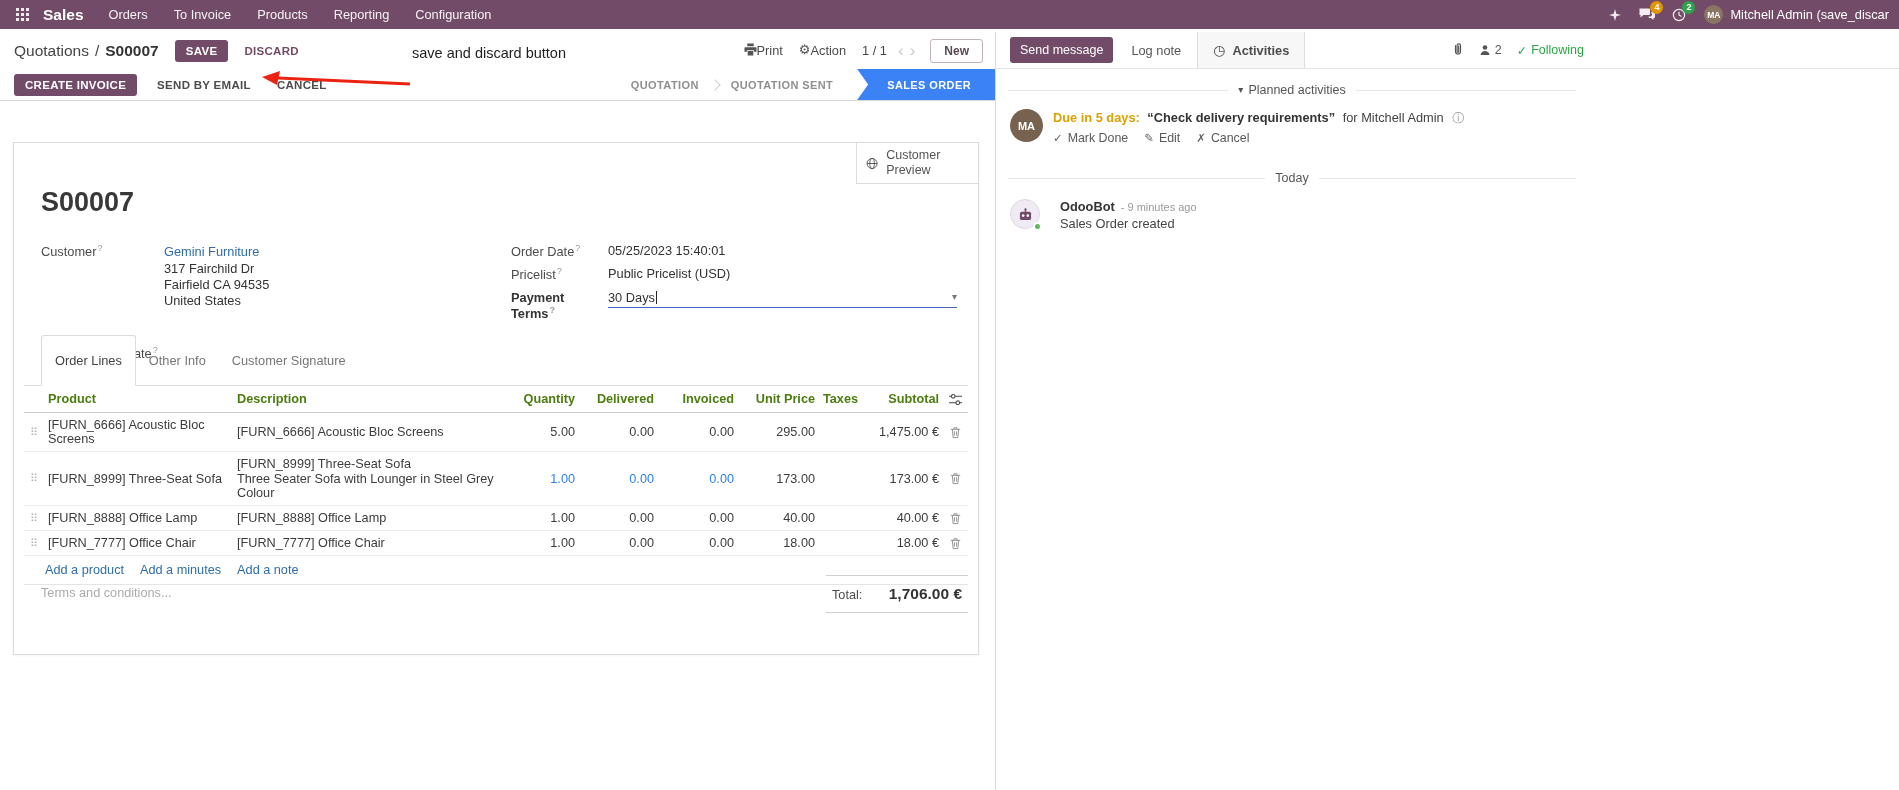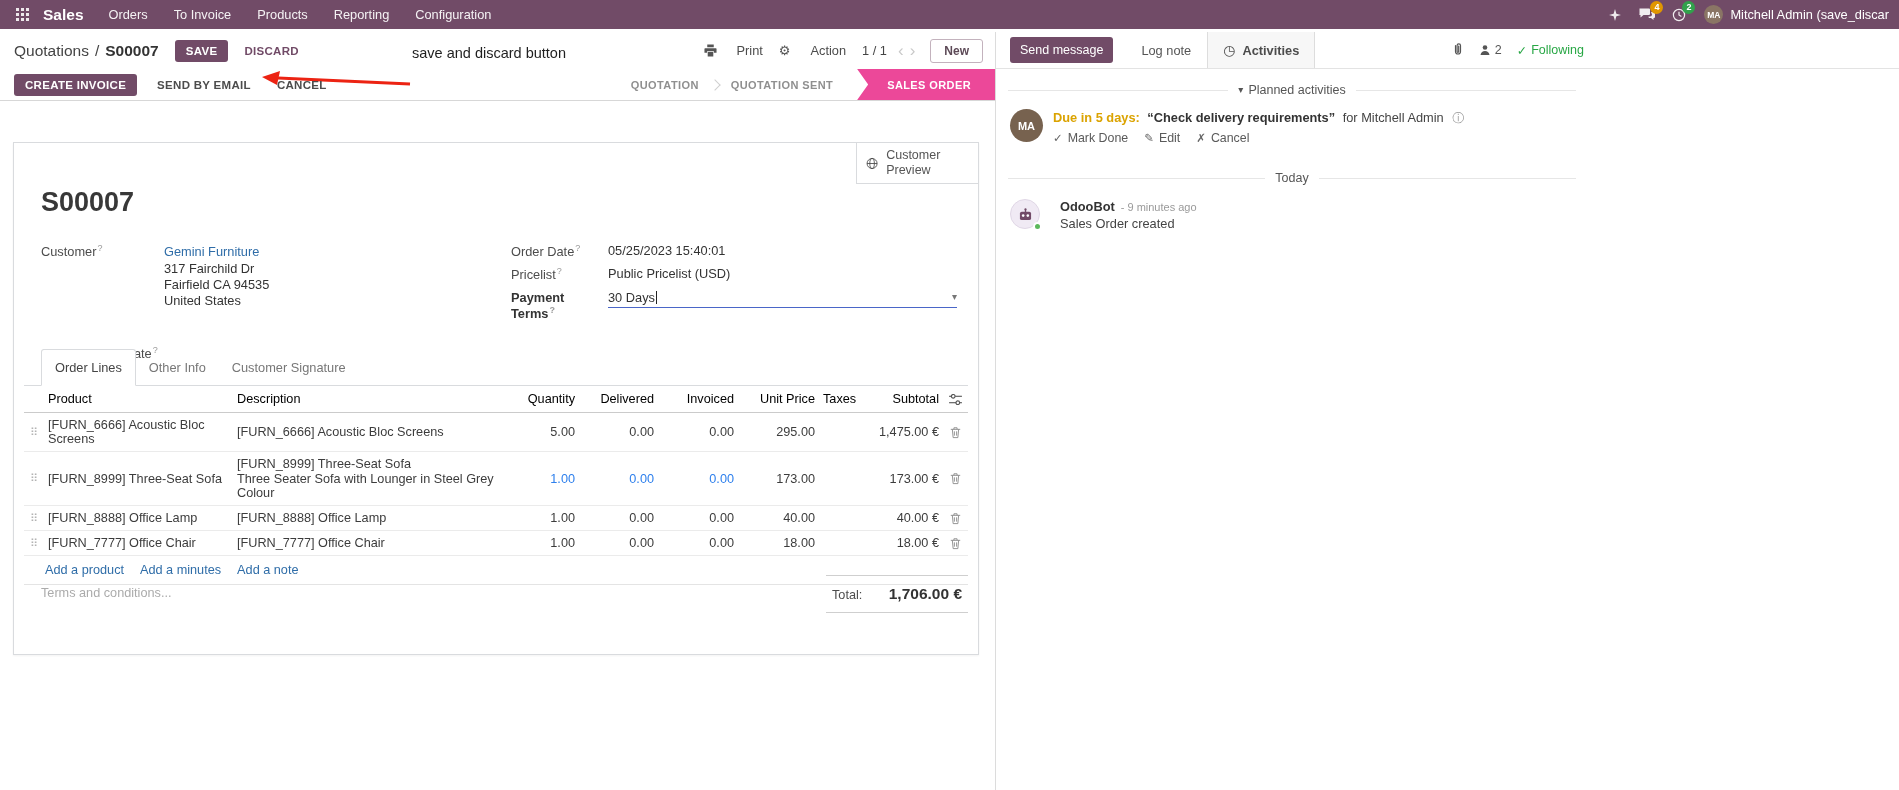--- a/index.html
+++ b/index.html
@@ -36,39 +36,39 @@
   .control-row{position:relative;height:37px;display:flex;align-items:center;padding-left:14px}
   .breadcrumb{font-size:15.5px;color:#444;white-space:nowrap}
   .bc-div{margin:0 6px}
   .bc-current{font-weight:700;color:#333}
   .btn-primary{background:var(--brand);color:#fff;border:none;border-radius:3px;font-size:11.5px;
                font-weight:700;letter-spacing:.3px;padding:5px 11px;cursor:pointer}
   .btn-save{margin-left:16px}
   .btn-discard{background:none;border:none;color:var(--brand);font-weight:700;font-size:11.5px;
                letter-spacing:.3px;margin-left:10px;cursor:pointer}
   .cp-right{position:absolute;right:12px;top:0;height:100%;display:flex;align-items:center;gap:16px}
-  .cp-action{display:flex;align-items:center;gap:20px;font-size:12.8px;color:#4c4c4c;cursor:pointer}
+  .cp-action{display:flex;align-items:flex-start;gap:0;font-size:12.8px;color:#4c4c4c;cursor:pointer}
   .gear-glyph{font-size:13px;color:#555;line-height:1}
   .pager{font-size:12.8px;color:#444}
   .chev{font-size:17px;color:#c9c9c9;line-height:1;cursor:pointer;margin:0 -5px}
   .btn-new{background:#fff;border:1px solid #c3b2bd;color:#5d4a57;font-weight:700;font-size:12px;
            border-radius:3px;padding:4px 13px;margin-left:4px;cursor:pointer}
   .anno-arrow{position:absolute;left:262px;top:38px;pointer-events:none}
   .anno-text{position:absolute;left:412px;top:13px;font-size:14.5px;color:#1f1f1f;white-space:nowrap}
 
   .status-row{position:relative;height:32px;border-bottom:1px solid #d7d7d7;display:flex;align-items:center;
               padding-left:14px;gap:14px}
   .btn-plain{background:none;border:none;font-size:11.5px;font-weight:700;letter-spacing:.3px;color:#4c4c4c;
              cursor:pointer;padding:5px 6px}
   .statusbar{position:absolute;right:0;top:0;height:100%;display:flex;align-items:stretch}
   .step{display:flex;align-items:center;padding:0 16px;font-size:11px;font-weight:700;letter-spacing:.4px;
         color:#8f8f8f;cursor:pointer;white-space:nowrap}
   .step-sep{width:8px;height:8px;border-top:1px solid #cfcfcf;border-right:1px solid #cfcfcf;
             transform:rotate(45deg);align-self:center;margin:0 -4px}
-  .step-active{background:#ec4899;color:#fff;clip-path:polygon(0 0,100% 0,100% 100%,0 100%,11px 50%);
+  .step-active{background:#3b82f6;color:#fff;clip-path:polygon(0 0,100% 0,100% 100%,0 100%,11px 50%);
                padding:0 24px 0 30px;margin-left:8px}
 
   
   .sheet{position:absolute;left:13px;top:110px;width:966px;height:513px;background:#fff;
          border:1px solid var(--border);box-shadow:0 1px 2px rgba(0,0,0,.05)}
   .customer-preview{position:absolute;top:0;right:0;width:122px;border-left:1px solid var(--border);
                     border-bottom:1px solid var(--border);display:flex;align-items:center;gap:8px;
                     padding:5px 9px;color:#555;font-size:12.5px;line-height:1.2;cursor:pointer}
   .title{position:absolute;left:27px;top:44px;margin:0;font-size:27px;font-weight:700;color:#383838}
   .fields-left{position:absolute;left:27px;top:100px;width:440px;font-size:12.8px}
@@ -84,50 +84,50 @@
   .bold-label{font-weight:700;color:#333}
   .fvalue{color:#333}
   .pt-input{flex:1;display:flex;align-items:center;justify-content:space-between;
             border-bottom:1px solid #4a66c8;padding-bottom:2px;cursor:text}
   .pt-text{color:#333}
   .cursor{display:inline-block;width:1px;height:13px;background:#222;margin-left:1px;vertical-align:-2px}
   .caret{font-size:10px;color:#777;line-height:1}
 
   .tabs{position:absolute;left:10px;right:10px;top:216px;display:flex;align-items:flex-end;
         padding-left:17px;border-bottom:1px solid var(--border);height:27px}
-  .tab{padding:10px 13px;font-size:12.8px;color:#777;cursor:pointer}
+  .tab{padding:17px 13px;font-size:12.8px;color:#777;cursor:pointer}
   .tab.active{background:#fff;border:1px solid var(--border);border-bottom:1px solid #fff;
               border-radius:3px 3px 0 0;margin-bottom:-1px;color:#444}
 
   .olines{position:absolute;left:10px;right:10px;top:243px}
   .ol-grid{display:grid;grid-template-columns:20px 189px 1fr 70px 79px 80px 81px 55px 69px 25px}
   .c{display:flex;align-items:center;padding:5px 4px;font-size:12.7px;color:#3c3c3c;min-height:17px}
   .num{justify-content:flex-end;text-align:right}
   .ol-head{border-bottom:1px solid #cbcbcb}
-  .ol-head .c{font-weight:400;color:#000000;padding:6px 4px}
+  .ol-head .c{font-weight:700;color:#4d7c0f;padding:6px 4px}
   .ol-row{border-bottom:1px solid #ebebeb}
   .handle{color:#b3b3b3;font-size:11px;justify-content:center;padding:5px 0;cursor:grab}
   .desc-multi{flex-direction:column;align-items:flex-start;justify-content:center;gap:1px}
   .dirty{color:var(--dirty)}
   .icon-c{justify-content:center;cursor:pointer}
   .ol-links{display:flex;gap:16px;padding:7px 4px 7px 21px;border-bottom:1px solid #e4e4e4;font-size:12.7px}
 
   .terms{position:absolute;left:27px;top:443px;color:#ababab;font-size:12.7px;cursor:text}
   .totals{position:absolute;right:10px;top:432px;width:142px;border-top:1px solid #cfcfcf;
           border-bottom:1px solid #cfcfcf;padding:9px 6px;display:flex;align-items:baseline;
           justify-content:space-between}
   .t-label{font-size:12.7px;color:#4c4c4c}
   .t-value{font-size:15.5px;font-weight:700;color:#333}
 
   
   .chatter{position:absolute;left:995px;top:32px;right:0;bottom:0;border-left:1px solid #dcdcdc;background:#fff}
   .ch-topbar{height:37px;border-bottom:1px solid #e3e3e3;background:#fff}
   .ch-inner{width:592px;height:100%;display:flex;align-items:center;padding-left:14px}
   .btn-send{font-size:12.5px;letter-spacing:0;font-weight:400;padding:6px 10px}
-  .lognote{margin-left:28px;font-size:12.8px;color:#555;cursor:pointer}
+  .lognote{margin-left:18px;font-size:12.8px;color:#555;cursor:pointer}
   .tab-activities{height:100%;display:flex;align-items:center;gap:7px;padding:0 15px;margin-left:16px;
                   background:#f7f7f7;border-left:1px solid #ddd;border-right:1px solid #ddd;
                   font-weight:700;color:#4c4c4c;font-size:12.8px;cursor:pointer}
   .clock-glyph{font-size:14px;color:#555;font-weight:400}
   .ch-top-right{margin-left:auto;display:flex;align-items:center;gap:15px;padding-right:4px;color:#555}
   .followers{display:flex;align-items:center;gap:4px;font-size:12.5px;cursor:pointer}
   .following{display:flex;align-items:center;gap:4px;color:#28a745;font-size:12.5px;cursor:pointer}
 
   .ch-body{width:592px;padding:12px 12px 0 12px}
   .divider{display:flex;align-items:center;gap:10px;color:#555;font-size:12.5px;margin:2px 0 8px}

